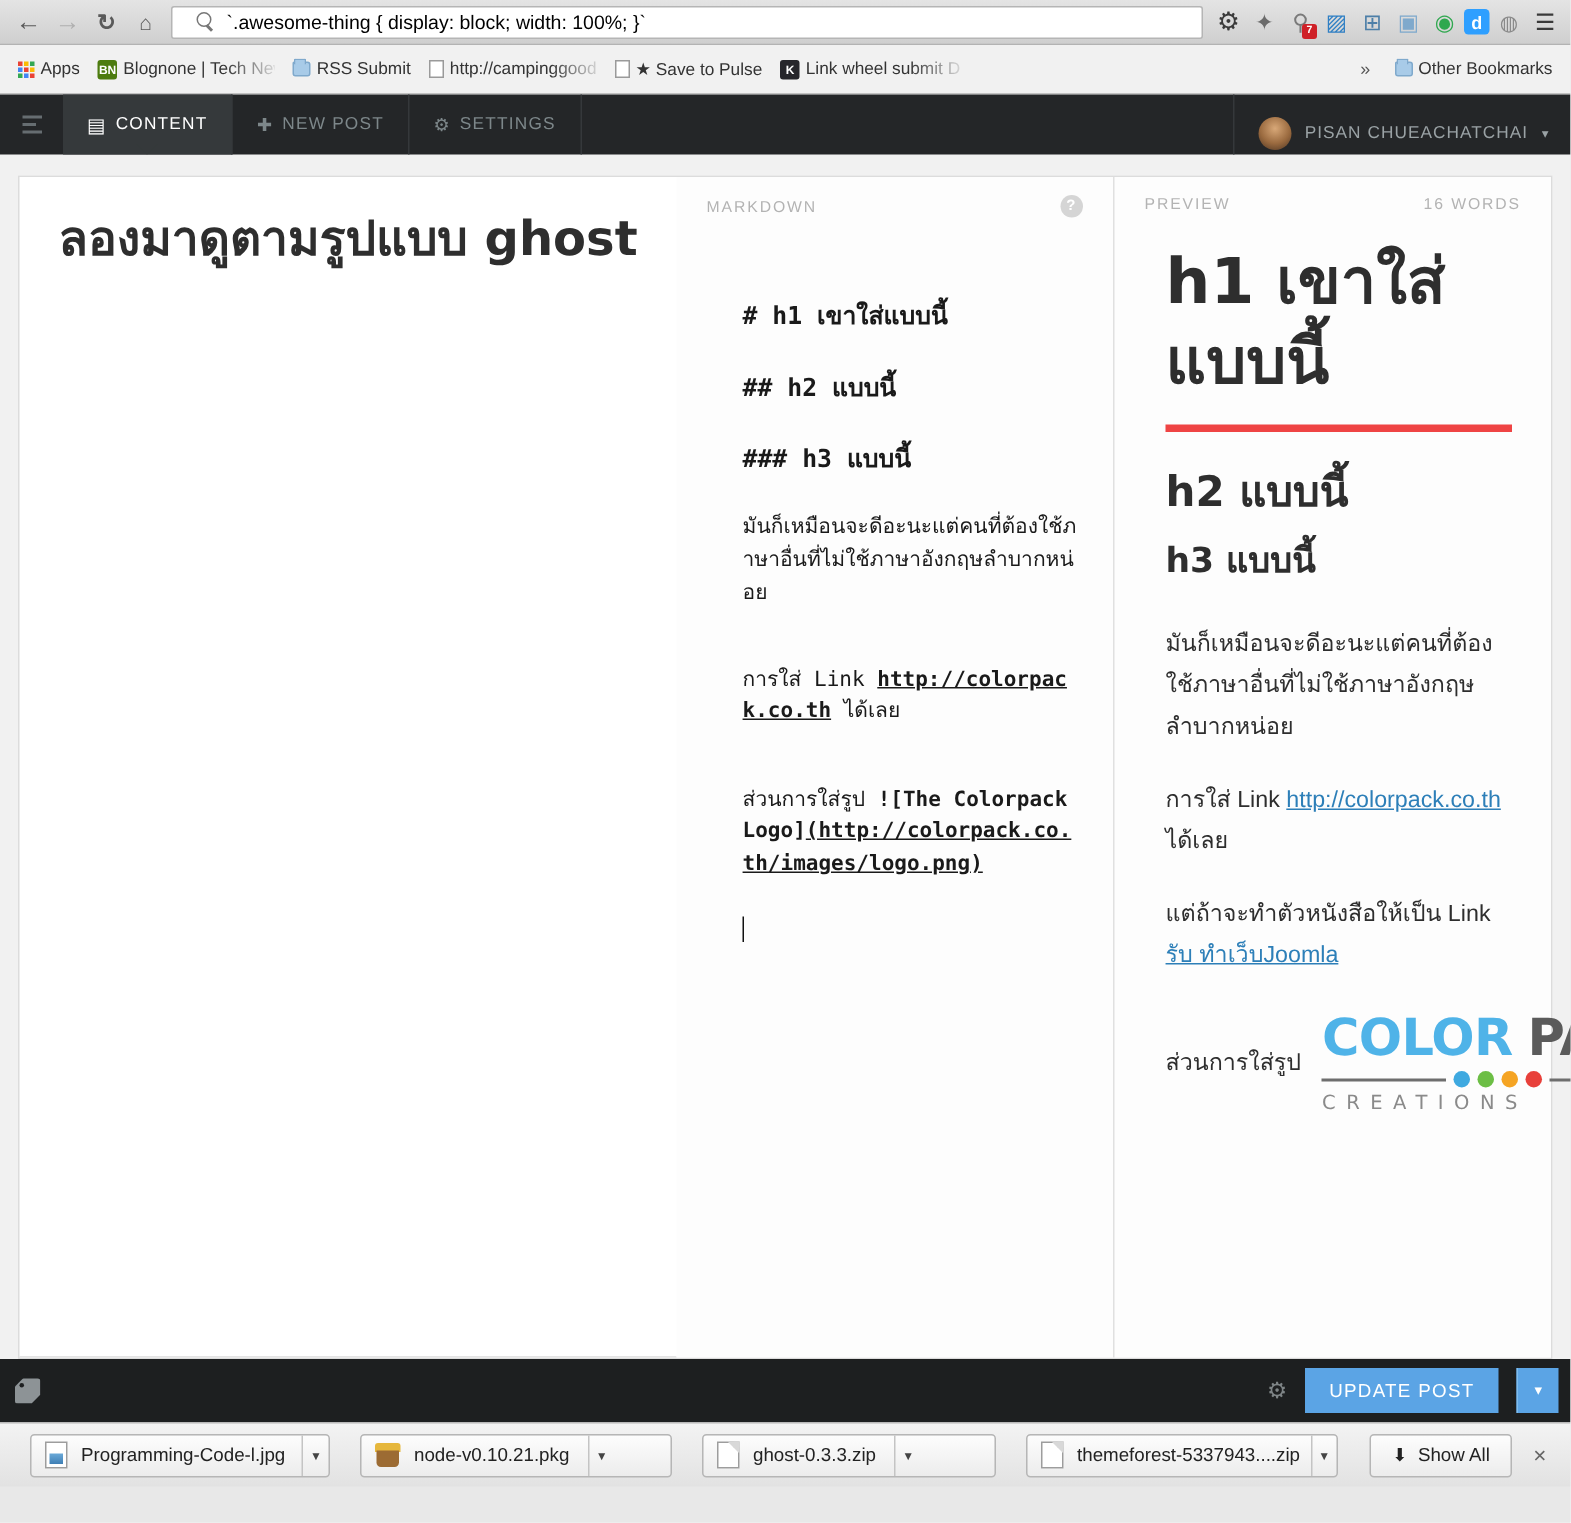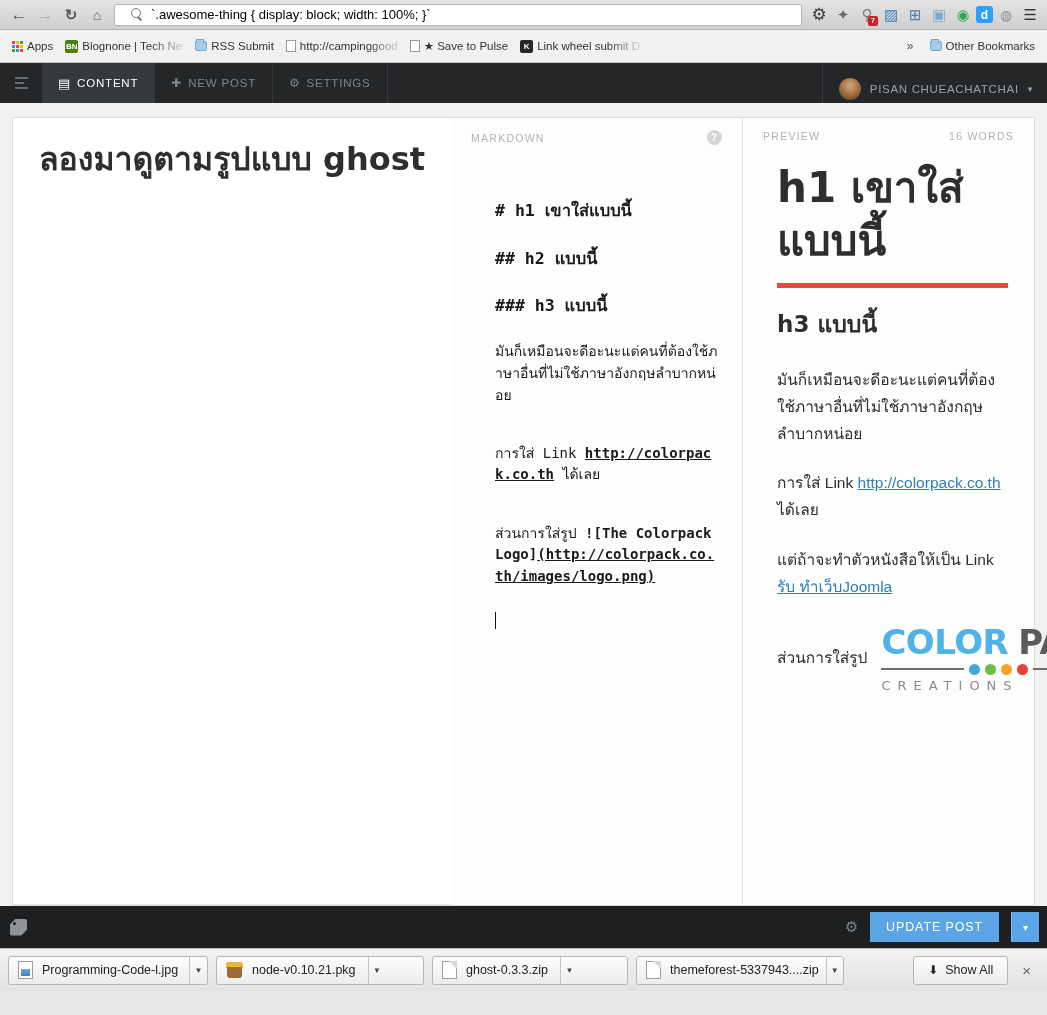--- a/index.html
+++ b/index.html
@@ -232,21 +232,21 @@
   .downloads {
     height: 43px; background: #eaeaea;
     background: linear-gradient(#f3f3f3, #e2e2e2);
     border-top: 1px solid #b9b9b9;
     display: flex; align-items: center; padding: 0 8px; gap: 8px;
   }
   .dl-item {
     display: flex; align-items: stretch; height: 29px;
     background: linear-gradient(#fdfdfd, #ececec);
     border: 1px solid #b6b6b6; border-radius: 3px;
-    font-size: 12.5px; color: #222; min-width: 0;
+    font-size: 12.5px; color: #222; min-width: 0; margin-left: 12px;
   }
   .dl-main {
     display: flex; align-items: center; gap: 9px;
     padding: 0 12px 0 9px; white-space: nowrap; overflow: hidden;
   }
   .dl-arrow {
     width: 18px; border-left: 1px solid #c4c4c4;
     display: flex; align-items: center; justify-content: center;
     font-size: 8px; color: #444;
   }
@@ -417,20 +417,21 @@
         </div>
       </div>
 
       <div class="pane">
         <div class="pane-head">
           <span>Preview</span>
           <span>16 Words</span>
         </div>
         <div class="pv-body">
           <div class="pv-h1">h1 เขาใส่แบบนี้</div>
+          <div class="pv-h2">h2 แบบนี้</div>
           <div class="pv-h3">h3 แบบนี้</div>
           <div class="pv-p">มันก็เหมือนจะดีอะนะแต่คนที่ต้องใช้ภาษาอื่นที่ไม่ใช้ภาษาอังกฤษลำบากหน่อย</div>
           <div class="pv-p"><span>การใส่ Link </span><a class="pv-a" href="#">http://colorpack.co.th</a><span> ได้เลย</span></div>
           <div class="pv-p"><span>แต่ถ้าจะทำตัวหนังสือให้เป็น Link </span><a class="pv-a" href="#">รับ ทำเว็บJoomla</a></div>
 
           <div class="pv-imgline">
             <span class="pv-p" style="margin:0;white-space:nowrap">ส่วนการใส่รูป</span>
             <span class="cp-logo">
               <span class="cp-top">
                 <span class="cp-color">COLOR</span>

